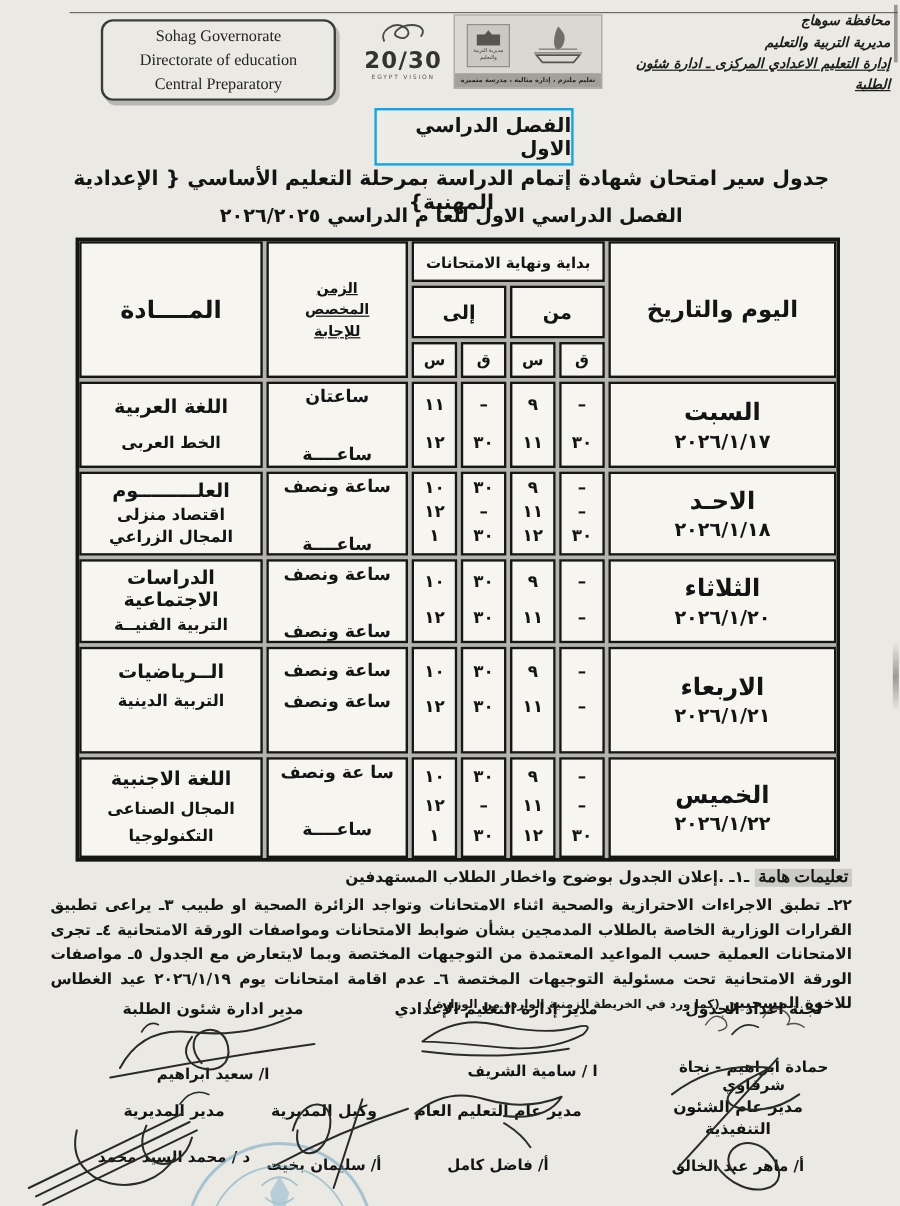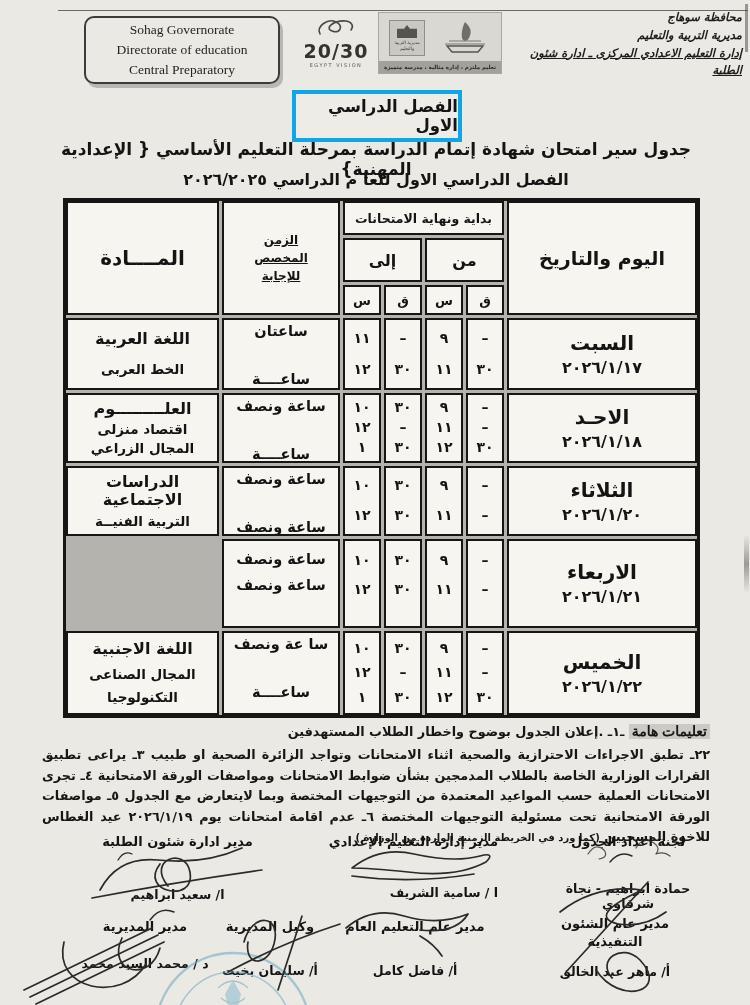--- a/index.html
+++ b/index.html
@@ -26,21 +26,21 @@
   .banner .emblem .bld{width:20px;height:13px;background:#55544e;clip-path:polygon(50% 0,65% 28%,100% 28%,100% 100%,0 100%,0 28%,35% 28%);}
   .banner .emblem .cap2{font-size:4.5px;color:#3f3e38;margin-top:2px;text-align:center;line-height:1.2;}
   .banner .strip{height:12px;background:#a3a29a;display:flex;align-items:center;justify-content:center;}
   .banner .strip span{font-size:5.5px;color:#2c2b26;font-weight:bold;white-space:nowrap;}
 
   .ar-head{position:absolute;left:502px;top:9px;width:240px;direction:rtl;text-align:right;font-weight:bold;
     font-size:11.5px;line-height:1.55;color:#1d1d1b;font-style:italic;}
   .ar-head .u{text-decoration:underline;}
 
   
-  .sem-box{position:absolute;left:292px;top:90px;width:162px;height:44px;border:4px solid #0ea5e9;
+  .sem-box{position:absolute;left:312px;top:90px;width:162px;height:44px;border:2px solid #0ea5e9;
     display:flex;align-items:center;justify-content:center;font-weight:bold;font-size:16.5px;direction:rtl;background:#edece7;}
   .title-main{position:absolute;left:40px;top:139px;width:672px;text-align:center;direction:rtl;font-weight:bold;font-size:17px;}
   .title-sub{position:absolute;left:40px;top:170px;width:672px;text-align:center;direction:rtl;font-weight:bold;font-size:16px;}
 
   
   .schedule{position:absolute;left:63px;top:198px;width:631px;direction:rtl;display:grid;
     grid-template-columns:190px 38px 38px 38px 38px 118px 1fr;
     grid-template-rows:34px 44px 30px 72px 70px 70px 89px 84px;
     gap:3px;background:#b4b3ae;border:3px solid #161614;}
   .c{background:#f6f5f0;border:2px solid #161614;display:flex;align-items:center;justify-content:center;
@@ -257,20 +257,24 @@
       <span>٣٠</span>
     </div>
     <div class="c stack num row-3 col-ts" style="justify-content:flex-start;gap:14px;padding-top:12px;">
       <span>١٠</span>
       <span>١٢</span>
     </div>
     <div class="c stack dur-cell row-3 col-dur" style="justify-content:flex-start;gap:10px;padding-top:10px;">
       <span>ساعة ونصف</span>
       <span>ساعة ونصف</span>
     </div>
+    <div class="c stack sub-cell row-3 col-sub" style="justify-content:flex-start;gap:8px;padding-top:10px;">
+      <span>الــرياضيات</span>
+      <span>التربية الدينية</span>
+    </div>
 
     <div class="c day-cell row-4 col-day">
       <div class="dname">الخميس</div>
       <div class="ddate">٢٠٢٦/١/٢٢</div>
     </div>
     <div class="c stack num row-4 col-fq">
       <span>–</span>
       <span>–</span>
       <span>٣٠</span>
     </div>

